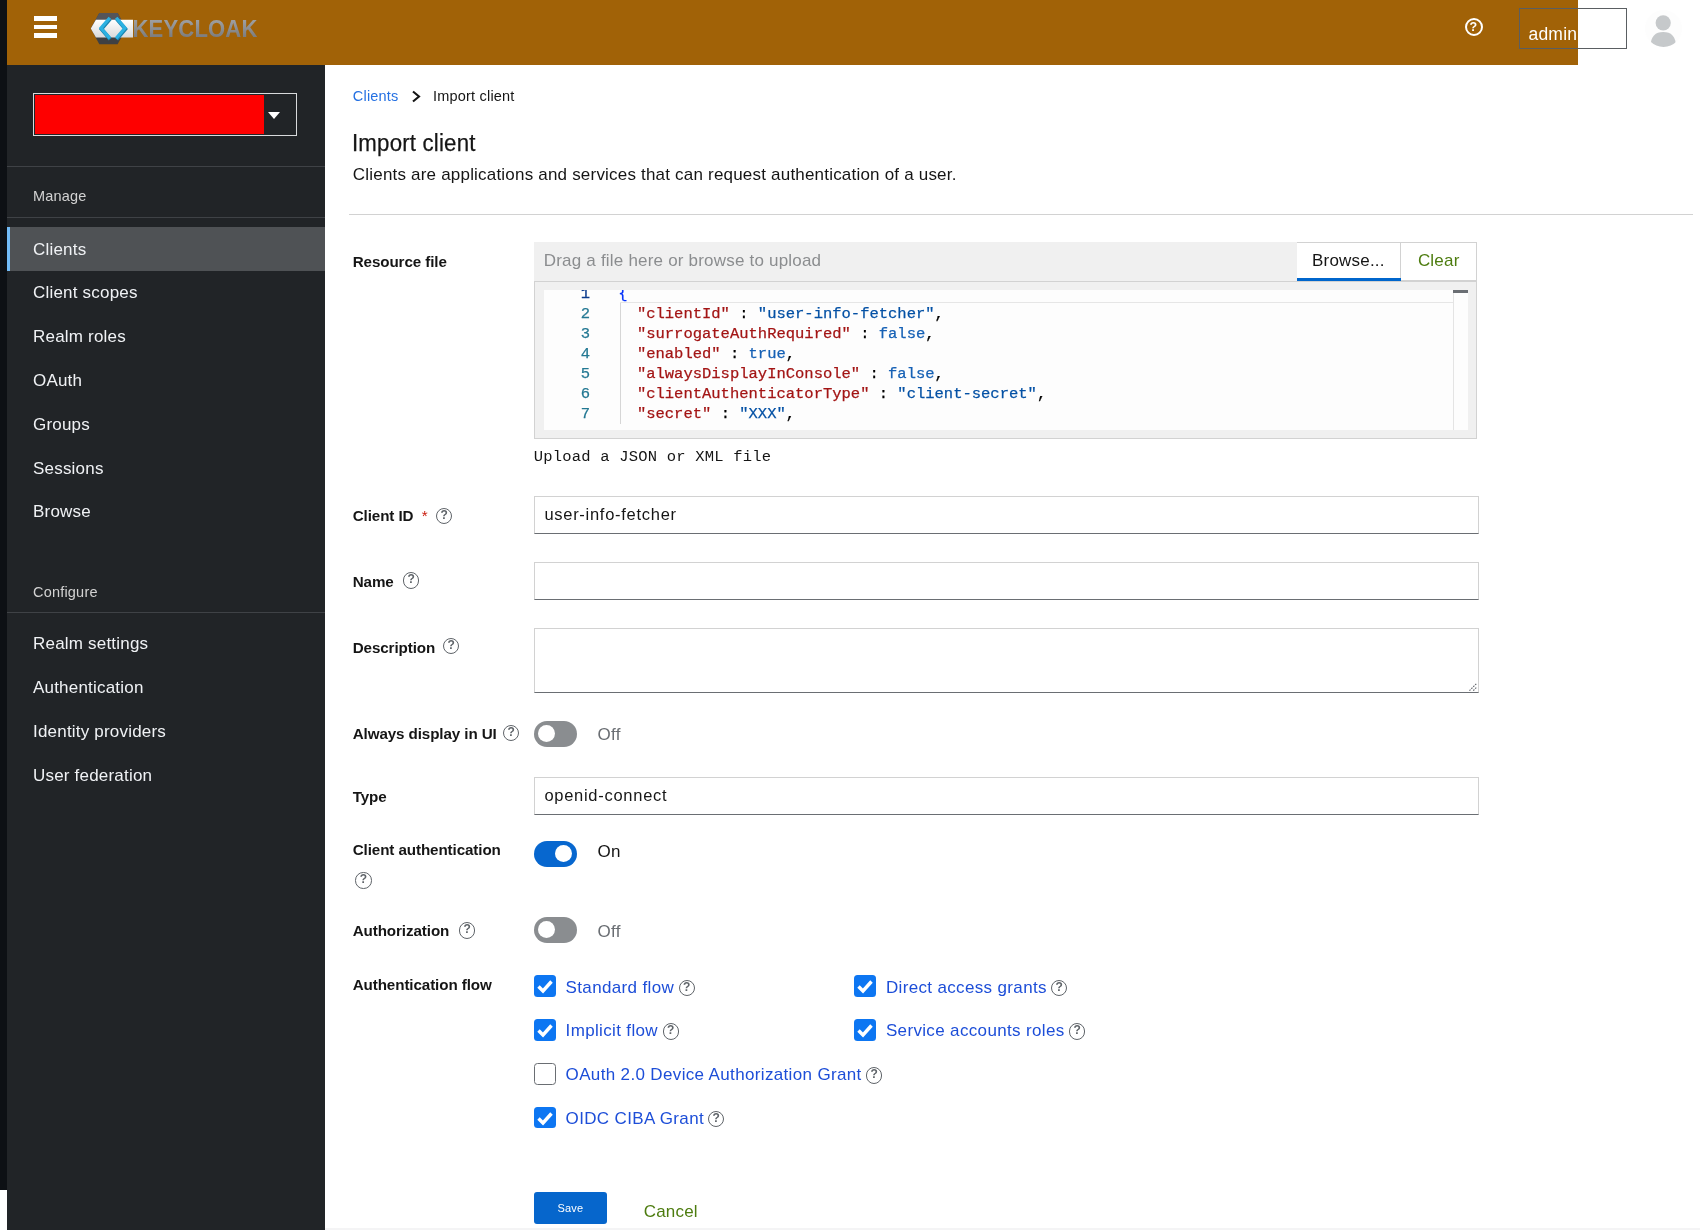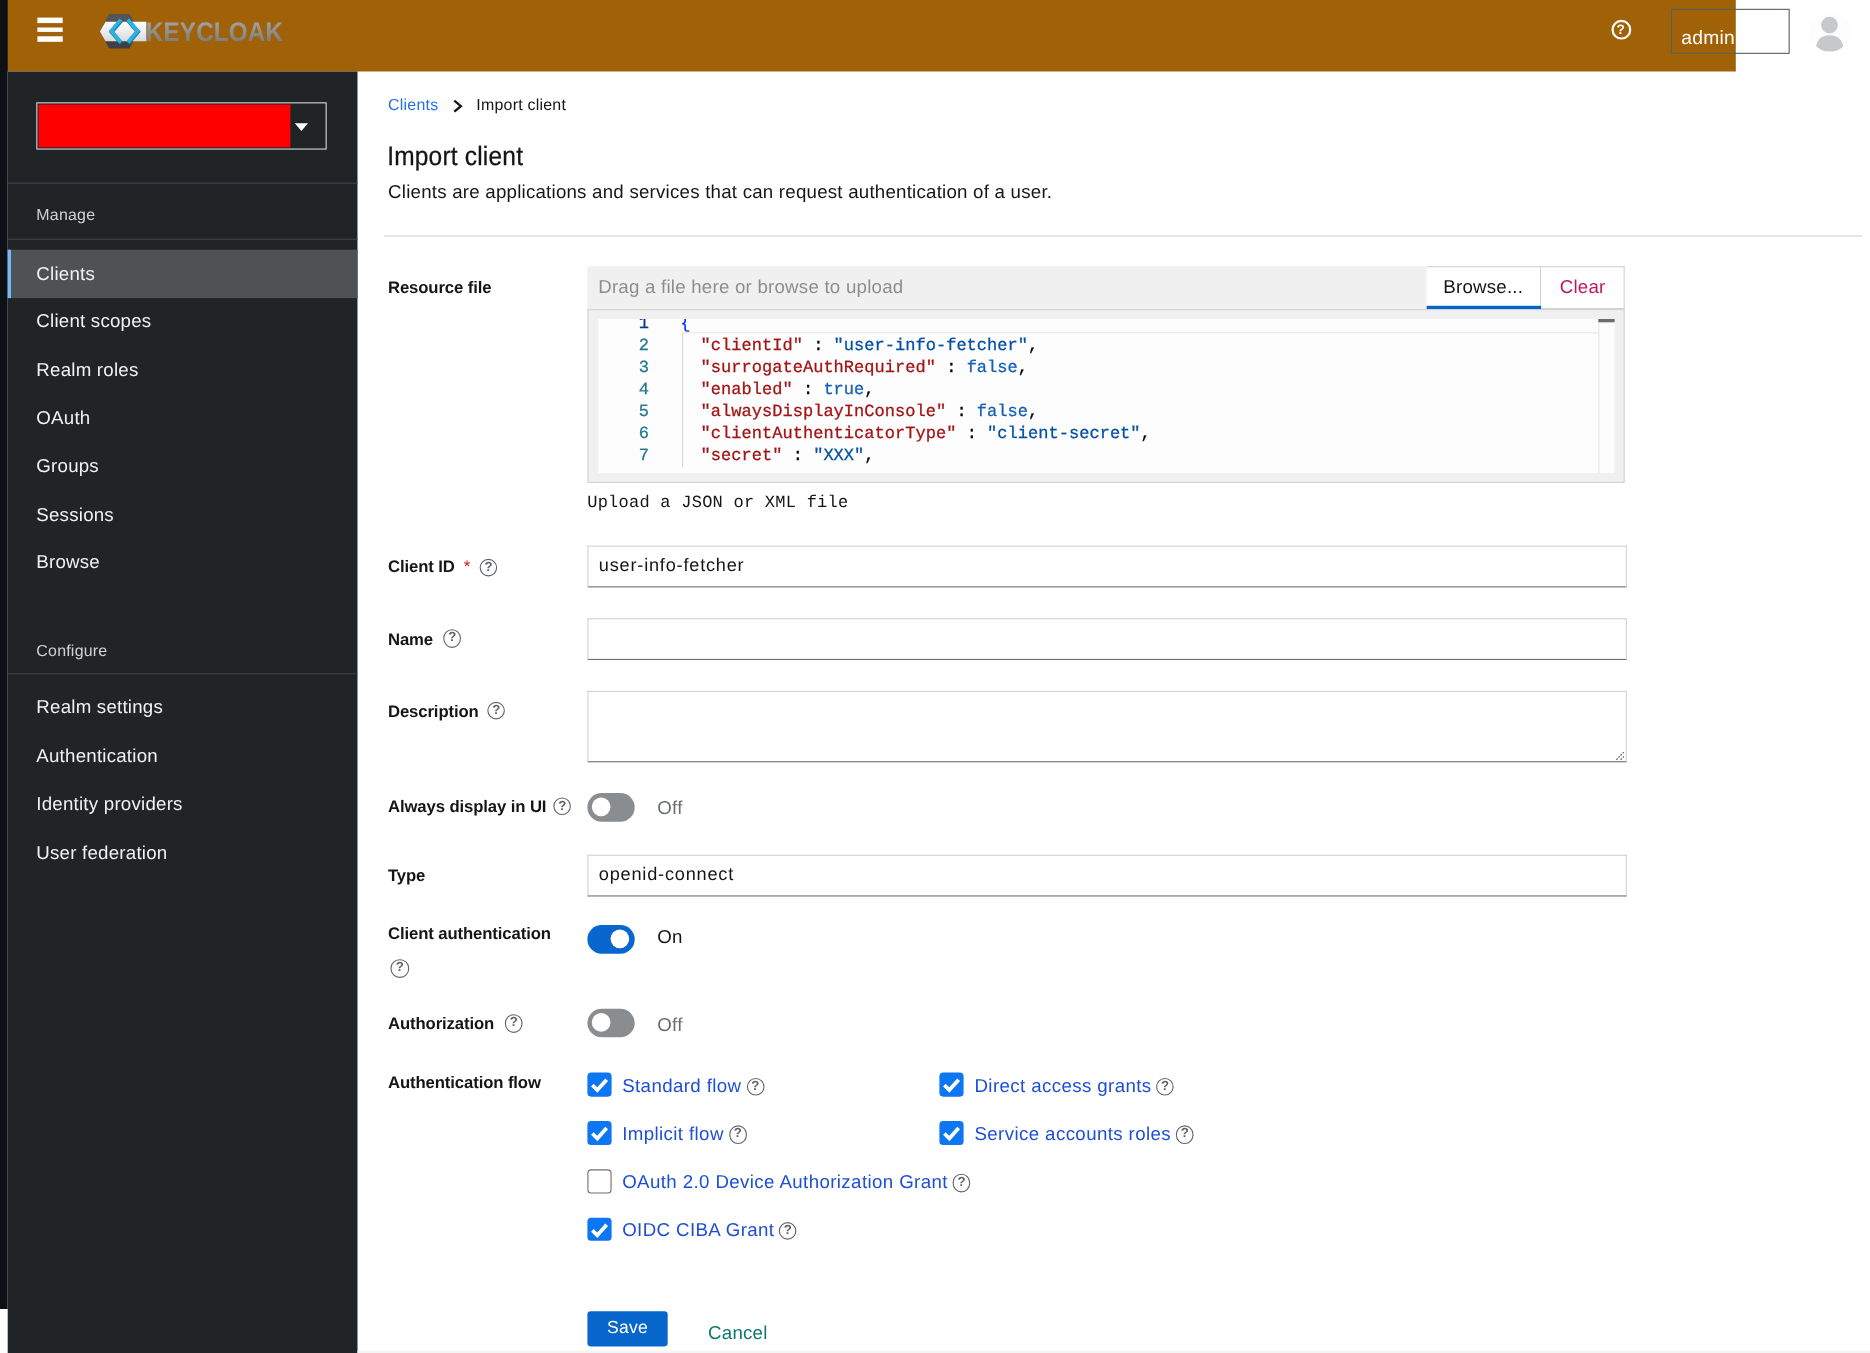--- a/index.html
+++ b/index.html
@@ -136,21 +136,21 @@
   <path d="M2,1.5 L8,6.5 L2,11.5" fill="none" stroke="#151515" stroke-width="2.1"></path>
 </svg>
 <div class="t" style="left:433px; top:89px; font-size:14.5px; color:#151515;">Import client</div>
 <div class="t" style="left:352px; top:131.3px; font-size:24.2px; color:#151515; transform:scaleX(0.92); transform-origin:left center; -webkit-text-stroke:0.25px #151515;">Import client</div>
 <div class="t" style="left:352.8px; top:166.1px; font-size:17px; color:#151515;">Clients are applications and services that can request authentication of a user.</div>
 <div class="abs" style="left:348.5px; top:214.3px; width:1344.4px; height:1px; background:#d2d2d2;"></div>
 
 <div class="lbl" style="left:352.7px; top:254.1px;">Resource file</div>
 <div class="abs" style="left:533.6px; top:241.5px; width:763.2px; height:39.1px; background:#f0f0f0; display:flex; align-items:center; padding-left:10.2px; font-size:17px; color:#8b8d8f;">Drag a file here or browse to upload</div>
 <div class="abs" style="left:1296.8px; top:241.5px; width:104.2px; height:39.1px; background:#fff; border:1px solid #d2d2d2; border-left:none; display:flex; align-items:center; justify-content:center; font-size:17px; color:#151515;">Browse...</div>
-<div class="abs" style="left:1401px; top:241.5px; width:76.4px; height:39.1px; background:#fff; border:1px solid #d2d2d2; border-left:none; display:flex; align-items:center; justify-content:center; font-size:17px; color:#be185d;">Clear</div>
+<div class="abs" style="left:1401px; top:241.5px; width:76.4px; height:39.1px; background:#fff; border:1px solid #d2d2d2; border-left:none; display:flex; align-items:center; justify-content:center; font-size:17px; color:#4d7c0f;">Clear</div>
 <div class="abs" style="left:1296.8px; top:278.3px; width:104.2px; height:2.6px; background:#0066cc;"></div>
 
 <div class="abs" style="left:533.6px; top:280.5px; width:943.8px; height:158.9px; background:#f0f0f0; border:1px solid #d2d2d2;"></div>
 <div id="edit" class="abs" style="left:543.5px; top:290px; width:924.3px; height:140px; background:#fdfdfd; overflow:hidden;">
 
   <div class="abs" style="left:76px; top:0; width:833px; height:13.2px; border-bottom:1px solid #e6e6e6;"></div>
 
   <div class="abs" style="left:76px; top:13.4px; width:1px; height:120.6px; background:#d6d6d6;"></div>
 
   <div class="abs" style="left:909px; top:0; width:1px; height:140px; background:#e4e4e4;"></div>
@@ -242,15 +242,15 @@
 <svg class="abs" style="left:534.2px; top:1018.9px" width="22" height="22" viewBox="0 0 22 22">
     <path d="M4.5,11.5 L9,16 L17.5,6.5" fill="none" stroke="#fff" stroke-width="3.4"></path>
   </svg>
 <svg class="abs" style="left:854.1px; top:1019.2px" width="22" height="22" viewBox="0 0 22 22">
     <path d="M4.5,11.5 L9,16 L17.5,6.5" fill="none" stroke="#fff" stroke-width="3.4"></path>
   </svg>
 <svg class="abs" style="left:534.2px; top:1106.5px" width="22" height="22" viewBox="0 0 22 22">
     <path d="M4.5,11.5 L9,16 L17.5,6.5" fill="none" stroke="#fff" stroke-width="3.4"></path>
   </svg>
 
-<div class="abs" style="left:533.6px; top:1192.3px; width:73.7px; height:32px; background:#0666cc; border-radius:3px; display:flex; align-items:center; justify-content:center; color:#fff; font-size:16px;">Save</div>
-<div class="t" style="left:643.7px; top:1203.3px; font-size:17px; color:#0f766e;">Cancel</div>
+<div class="abs" style="left:533.6px; top:1192.3px; width:73.7px; height:32px; background:#0666cc; border-radius:3px; display:flex; align-items:center; justify-content:center; color:#fff; font-size:11px;">Save</div>
+<div class="t" style="left:643.7px; top:1203.3px; font-size:17px; color:#4d7c0f;">Cancel</div>
 <div class="abs" style="left:325px; top:1227.6px; width:1375px; height:2.4px; background:#f4f4f5;"></div>
 
 </body></html>

